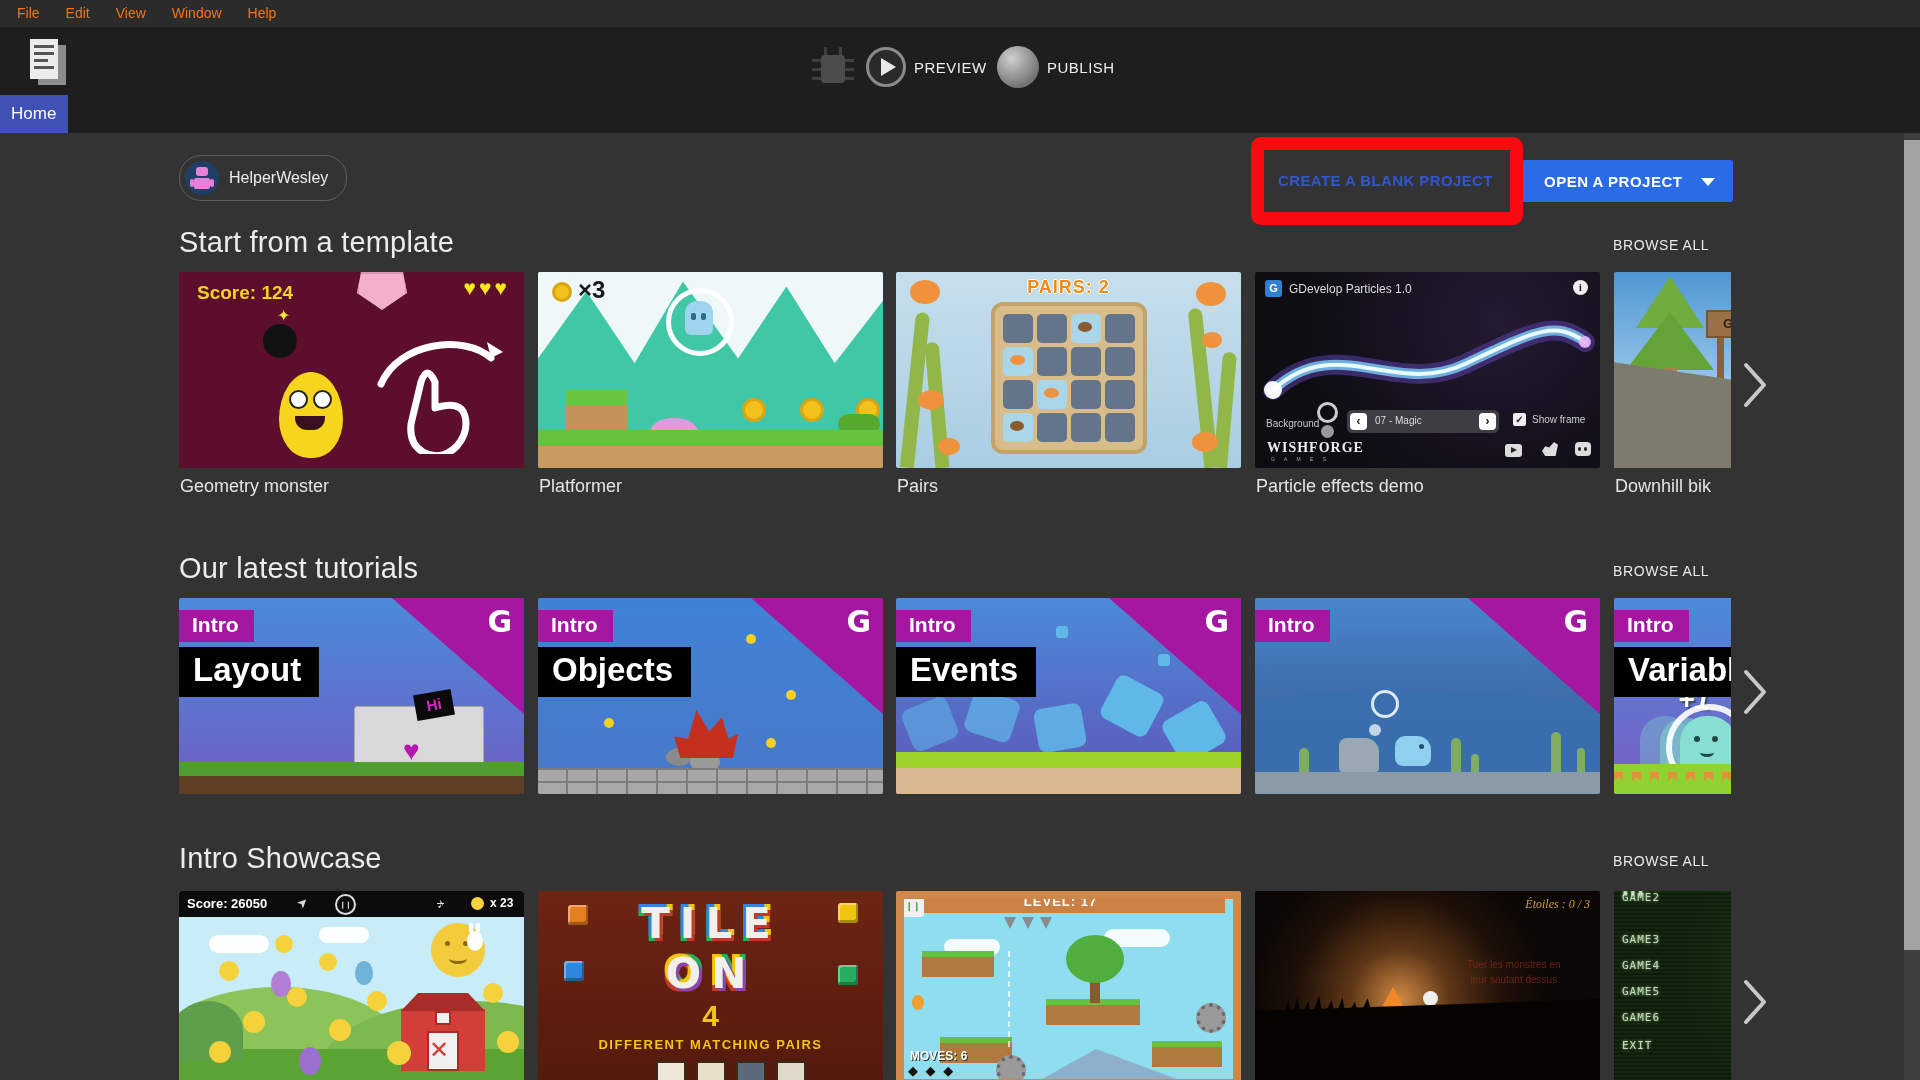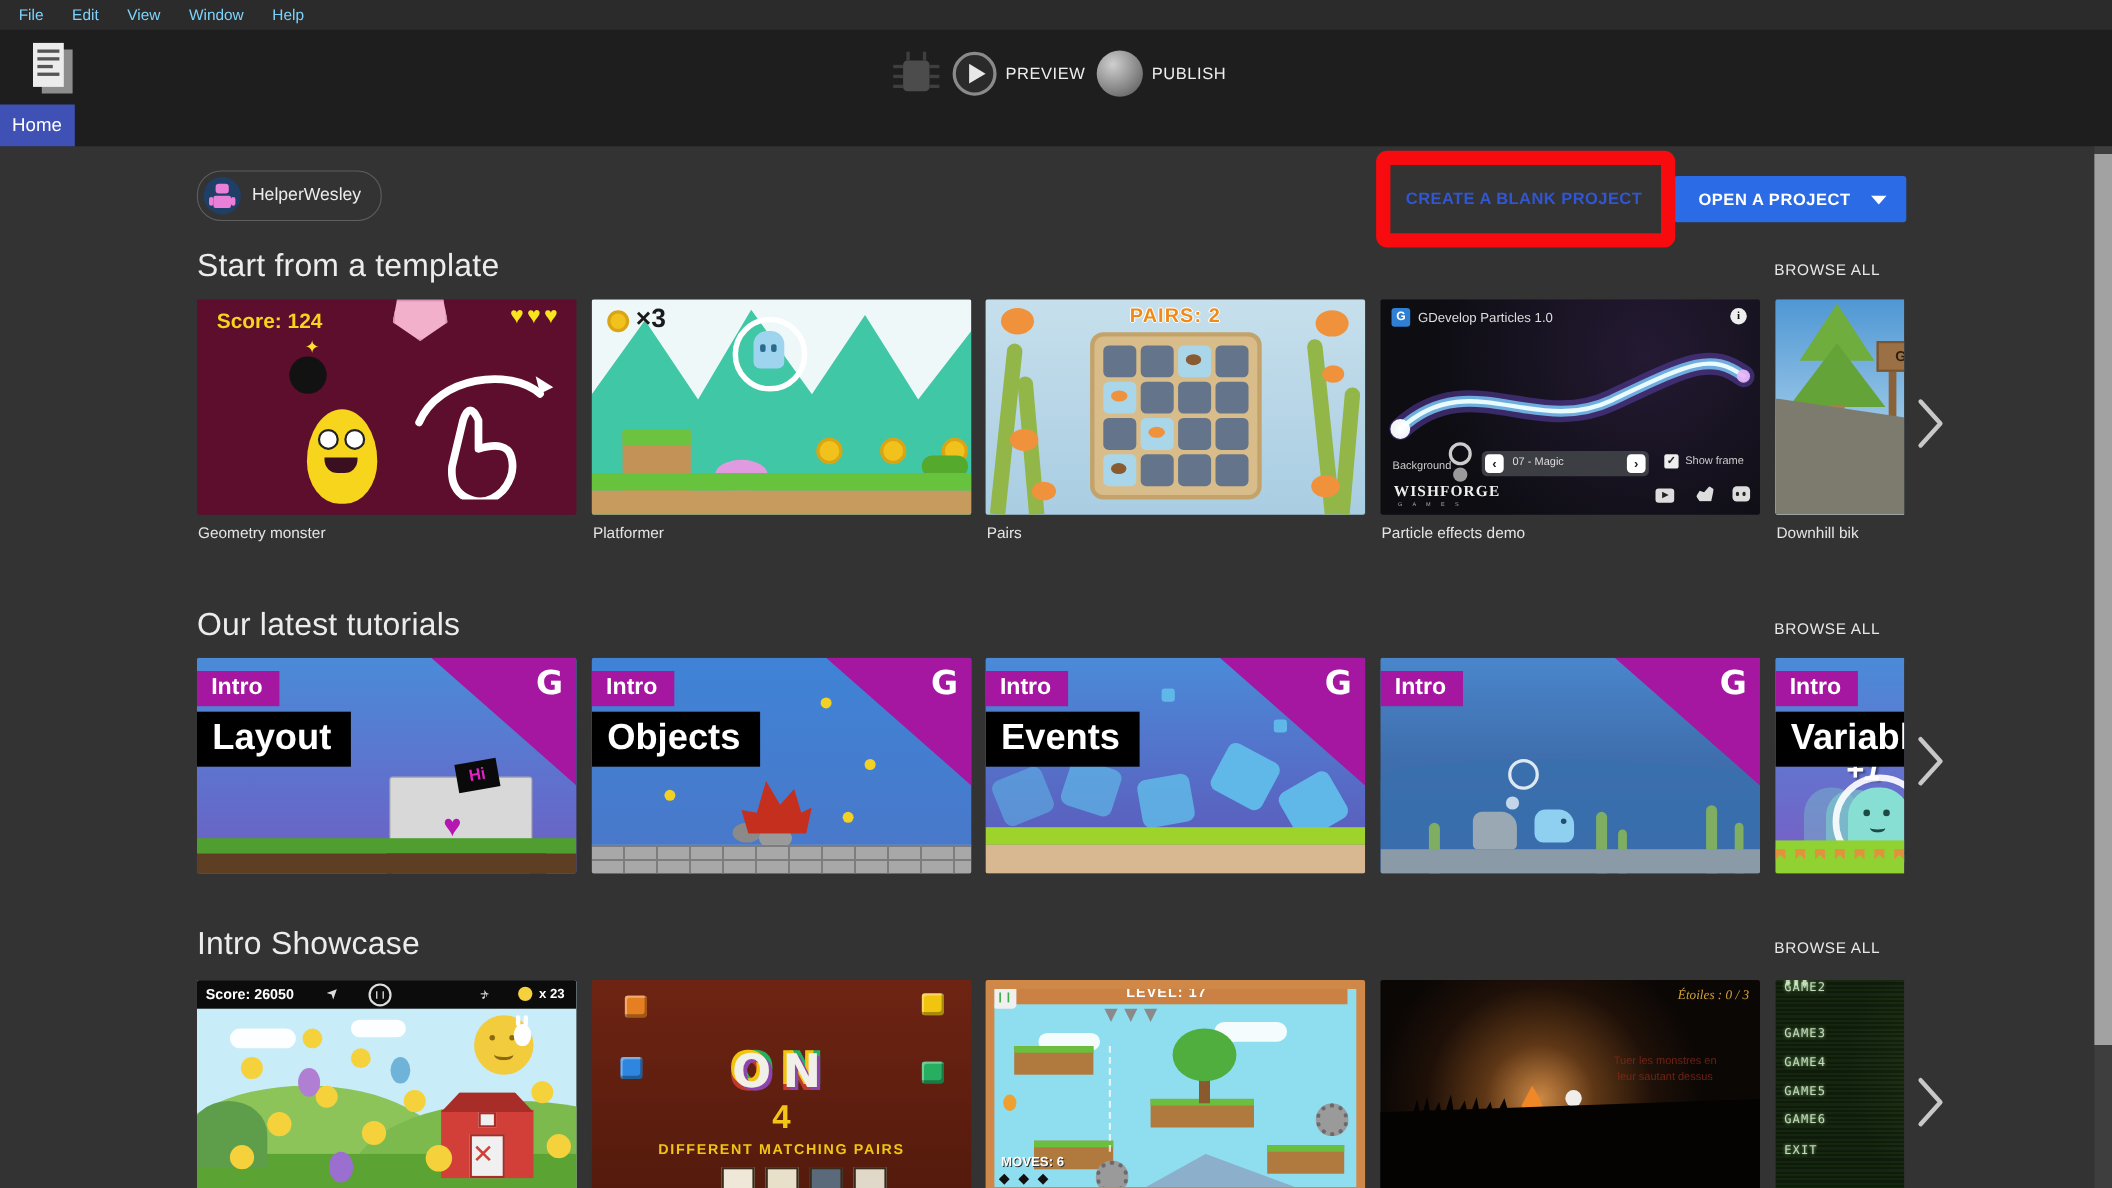--- a/index.html
+++ b/index.html
@@ -2,21 +2,21 @@
 <html><head>
 <meta charset="utf-8">
 <style>
   html,body{margin:0;padding:0;width:1920px;height:1080px;overflow:hidden;
     background:#333333;font-family:"Liberation Sans",sans-serif;
     -webkit-font-smoothing:antialiased;}
   .abs{position:absolute;}
   
   #menubar{position:absolute;left:0;top:0;width:1920px;height:27px;background:#2b2b2b;
     display:flex;align-items:center;padding-left:4px;box-sizing:border-box;}
-  .menu-item{color:#7dd3fc;font-size:14px;padding:0 13px;line-height:27px;cursor:default;}
+  .menu-item{color:#f97316;font-size:14px;padding:0 13px;line-height:27px;cursor:default;}
   #toolbar{position:absolute;left:0;top:27px;width:1920px;height:106px;background:#1e1e1e;}
   
   .proj-icon{left:30px;top:12px;width:38px;height:50px;}
   .proj-back{left:8px;top:6px;width:28px;height:40px;background:#8d8d8d;}
   .proj-front{left:0;top:0;width:28px;height:40px;background:#ececec;}
   .proj-line{left:4px;width:20px;height:3px;background:#555;}
   
   .bug-icon{left:812px;top:18px;width:42px;height:46px;opacity:.75;}
   .bug-body{left:9px;top:10px;width:24px;height:28px;background:#5c5c5c;border-radius:4px;}
   .bug-leg{width:9px;height:3px;background:#4a4a4a;}
@@ -49,21 +49,21 @@
     display:flex;align-items:center;color:#ffffff;font-size:15px;font-weight:600;
     letter-spacing:.5px;padding-left:22px;box-sizing:border-box;cursor:pointer;}
   .caret-down{position:absolute;right:18px;top:18px;width:0;height:0;border-left:7px solid transparent;
     border-right:7px solid transparent;border-top:8px solid #ffffff;}
   
   .sec-title{color:#ececec;font-size:29px;font-weight:300;letter-spacing:.2px;}
   .browse{color:#e8e8e8;font-size:14px;letter-spacing:.6px;cursor:pointer;}
   .row{overflow:hidden;}
   .card{position:absolute;top:0;width:345px;cursor:pointer;}
   .thumb{position:absolute;left:0;top:0;width:345px;height:196px;overflow:hidden;border-radius:2px;}
-  .caption{position:absolute;left:1px;top:204px;color:#e4e4e4;font-size:14px;white-space:nowrap;}
+  .caption{position:absolute;left:1px;top:204px;color:#e4e4e4;font-size:18px;white-space:nowrap;}
   .chev{cursor:pointer;}
   
   .tut-badge{position:absolute;left:0;top:12px;background:#a517a0;color:#ffffff;font-weight:bold;
     font-size:21px;padding:3px 15px 5px 13px;}
   .tut-word{position:absolute;left:0;top:49px;background:#000000;color:#ffffff;font-weight:bold;
     font-size:33px;padding:4px 18px 8px 14px;white-space:nowrap;}
   .tut-corner{position:absolute;right:0;top:0;width:132px;height:116px;
     clip-path:polygon(0 0,100% 0,100% 100%);background:#a517a0;}
   .tut-glogo{position:absolute;right:12px;top:6px;color:#ffffff;font-size:30px;font-weight:bold;
     font-family:"DejaVu Sans",sans-serif;}
@@ -474,20 +474,23 @@
       <div class="abs" style="left:120px;top:156px;width:22px;height:28px;background:#9b6fd0;border-radius:50%;"></div>
       <div class="abs" style="left:288px;top:40px;width:16px;height:20px;background:#ffffff;border-radius:50%;">
         <div class="abs" style="left:2px;top:-8px;width:4px;height:10px;background:#ffffff;border-radius:2px;"></div>
         <div class="abs" style="left:9px;top:-8px;width:4px;height:10px;background:#ffffff;border-radius:2px;"></div>
       </div>
     </div>
   </div>
 
   <div class="card" style="left:359px;">
     <div class="thumb" style="background:linear-gradient(#6e2413,#531a0c);">
+      <div class="abs" style="left:38px;top:8px;width:270px;text-align:center;color:#f0efe8;font-size:42px;font-weight:bold;
+           letter-spacing:10px;font-family:'DejaVu Sans',sans-serif;
+           text-shadow:3px 3px 0 #c0392b,-3px -3px 0 #2e86de,3px -3px 0 #f1c40f,-3px 3px 0 #27ae60;">TILE</div>
       <div class="abs" style="left:38px;top:58px;width:270px;text-align:center;color:#f0efe8;font-size:42px;font-weight:bold;
            letter-spacing:10px;font-family:'DejaVu Sans',sans-serif;
            text-shadow:3px 3px 0 #8e44ad,-3px -3px 0 #f1c40f,3px -3px 0 #27ae60,-3px 3px 0 #c0392b;">ON</div>
       <div class="tile" style="left:30px;top:14px;background:#e67e22;"></div>
       <div class="tile" style="left:300px;top:12px;background:#f1c40f;"></div>
       <div class="tile" style="left:26px;top:70px;background:#2e86de;"></div>
       <div class="tile" style="left:300px;top:74px;background:#27ae60;"></div>
       <div class="abs" style="left:0;top:108px;width:345px;text-align:center;color:#f2c516;font-size:30px;font-weight:bold;">4</div>
       <div class="abs" style="left:0;top:146px;width:345px;text-align:center;color:#f2c516;font-size:13px;font-weight:bold;
            letter-spacing:1.5px;">DIFFERENT MATCHING PAIRS</div>

